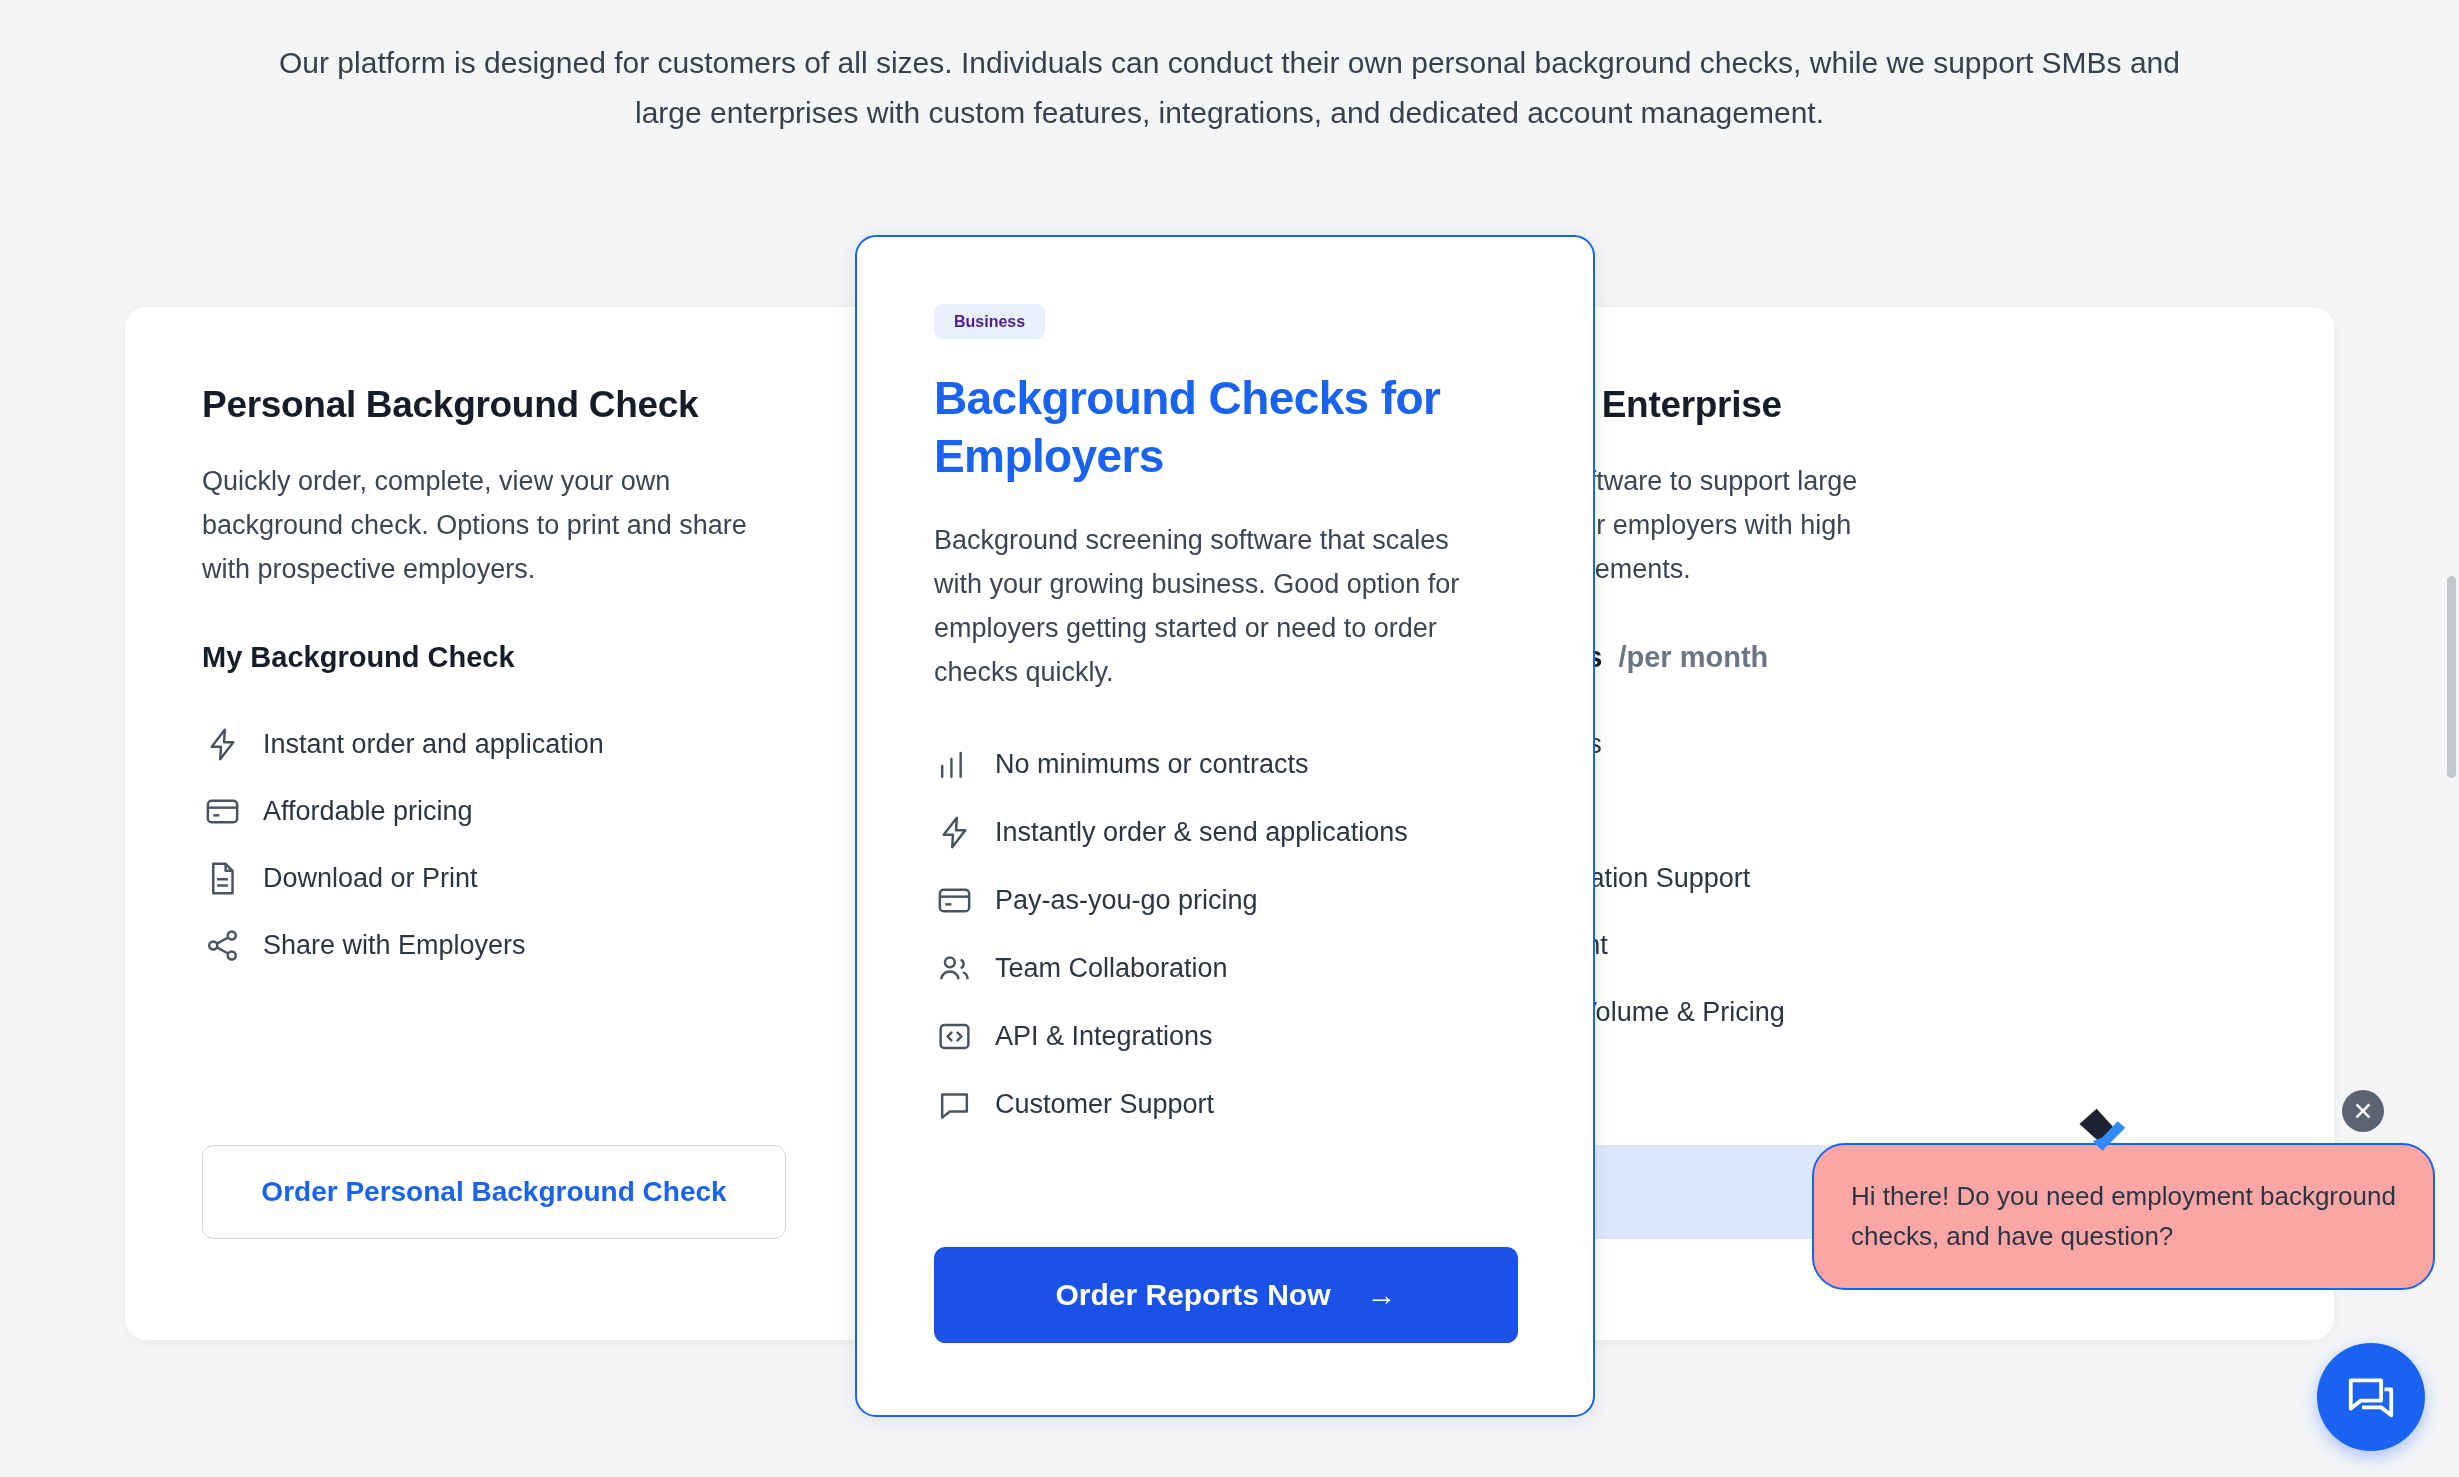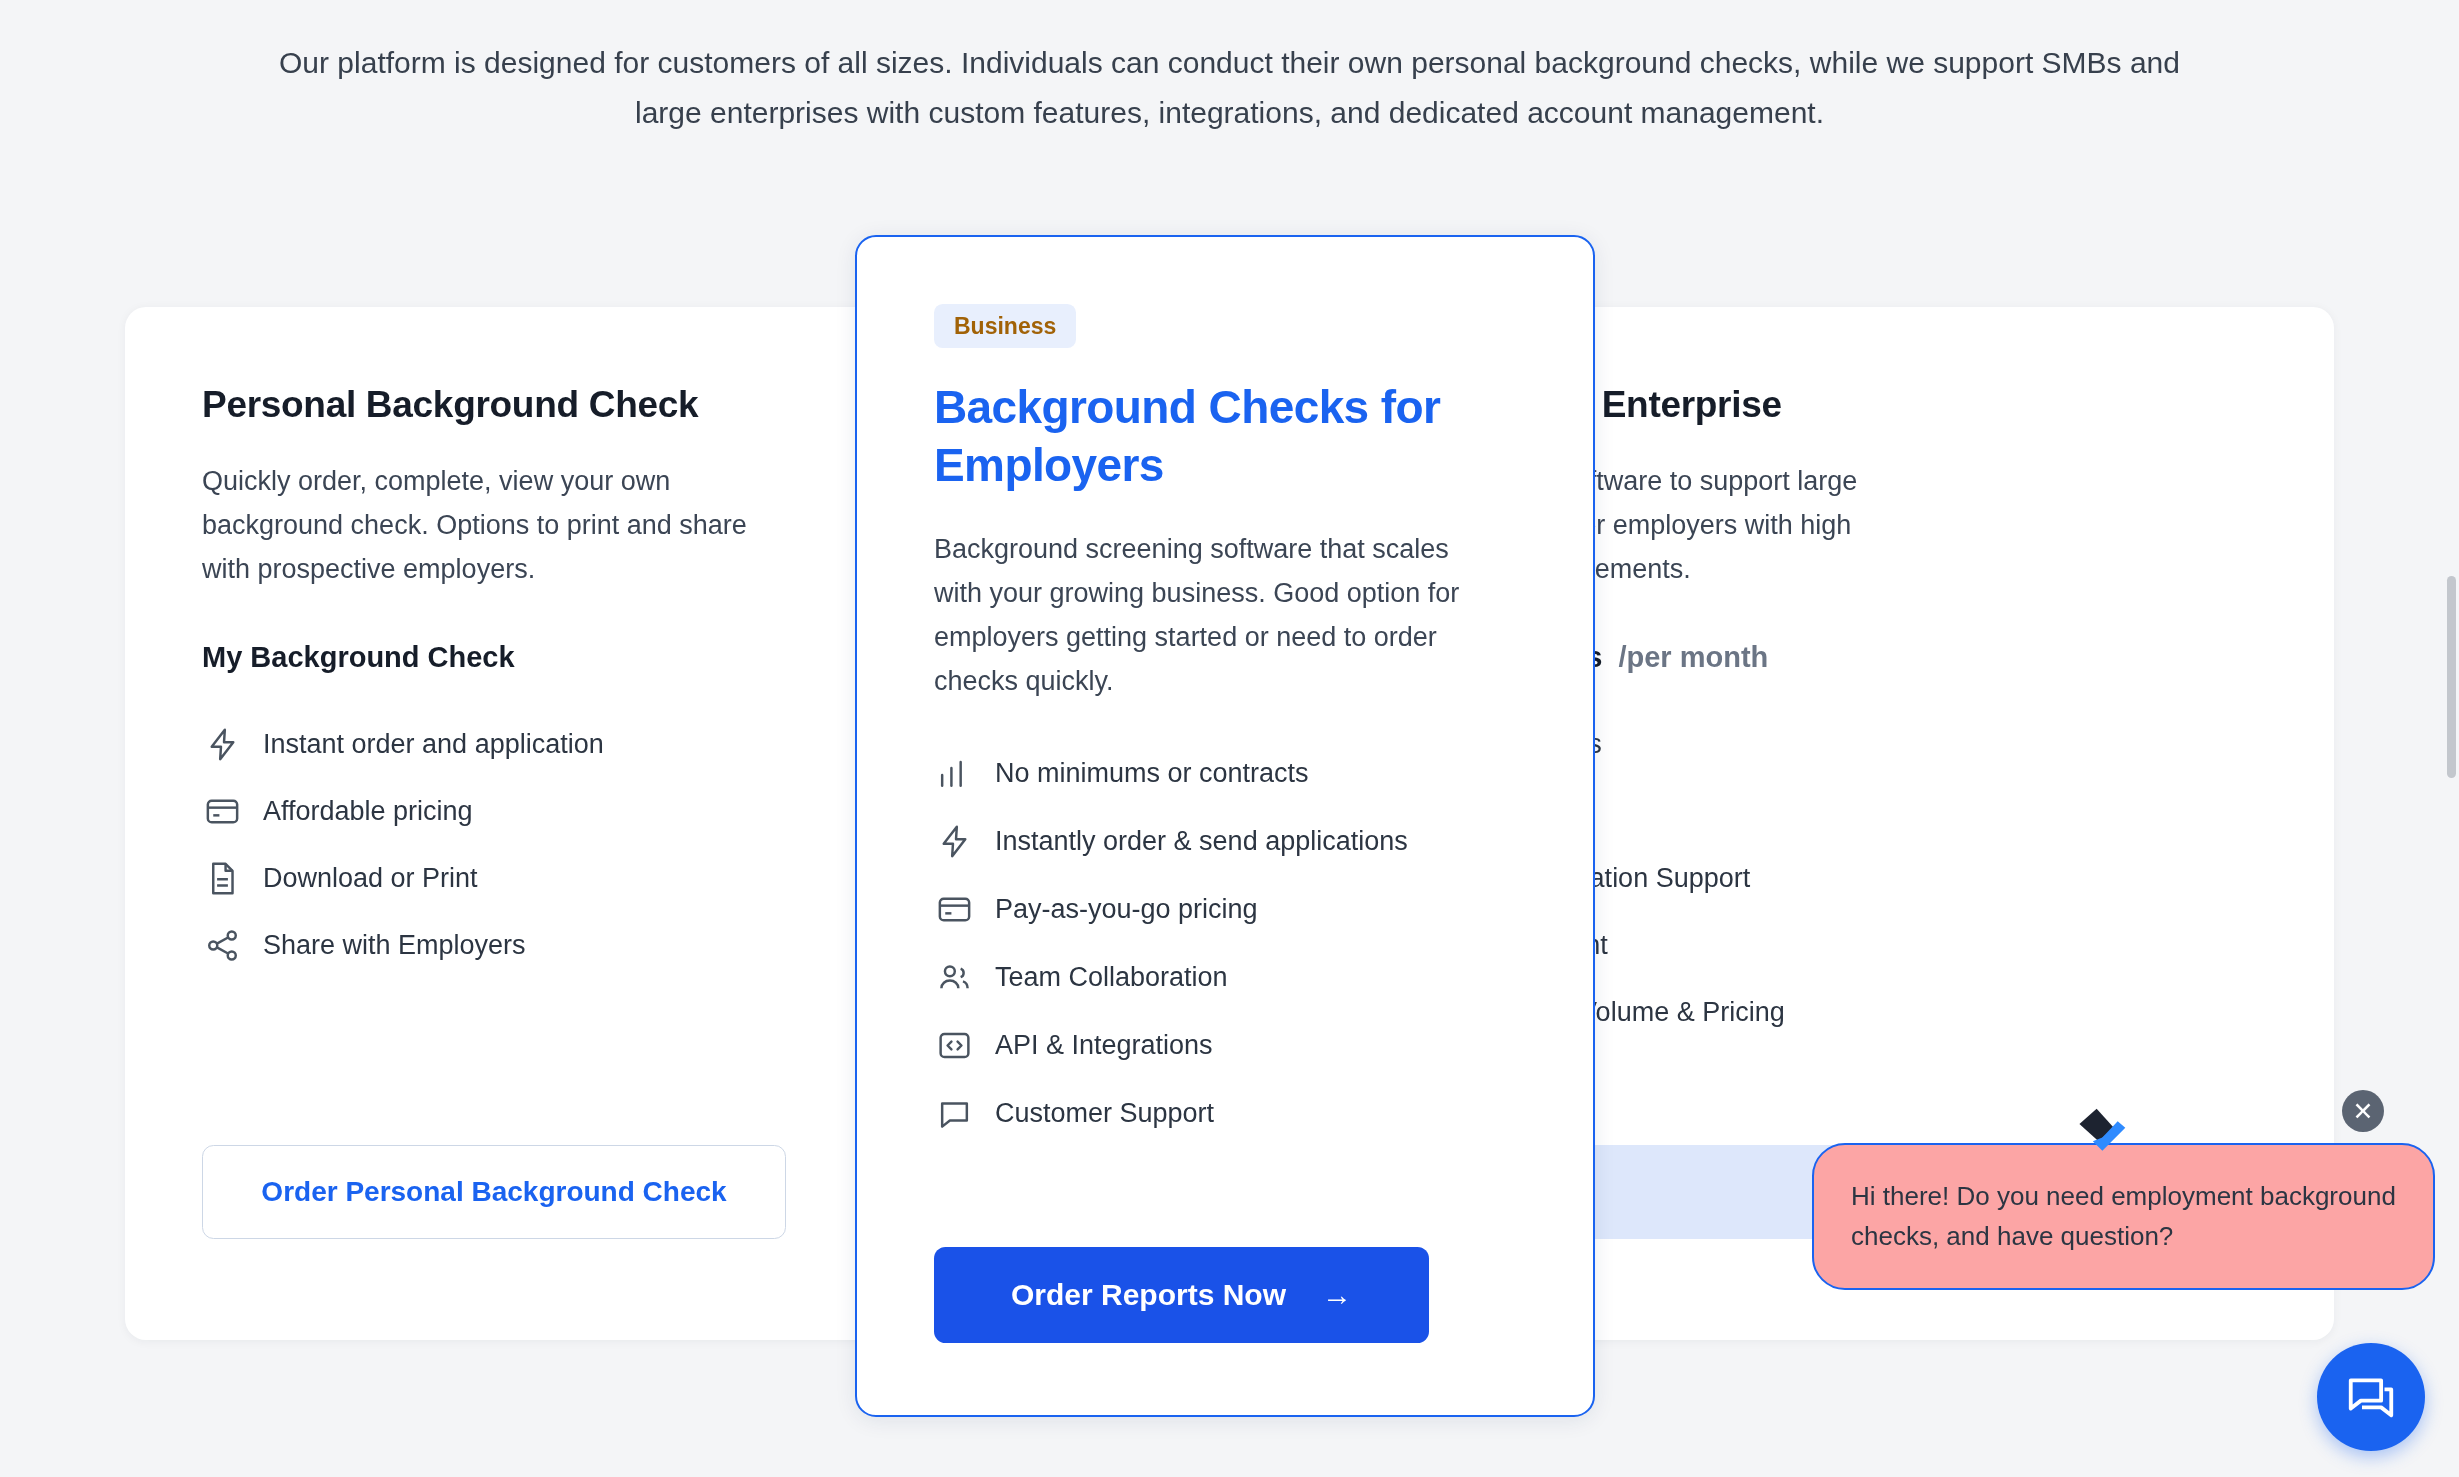--- a/index.html
+++ b/index.html
@@ -64,22 +64,22 @@
     z-index: 5;
   }
 
   .pad-left   { padding: 77px 0 0 77px; }
   .pad-center { padding: 67px 0 0 77px; }
   .pad-right  { padding: 77px 0 0 67px; }
 
   .badge {
     display: inline-block;
     background: #e8effd;
-    color: #a16207;
-    font-size: 23px;
+    color: #4c1d95;
+    font-size: 16px;
     font-weight: 700;
     padding: 8.6px 20px;
     border-radius: 8.6px;
   }
 
   h2.card-title {
     font-size: 37px;
     font-weight: 700;
     color: #161d29;
     letter-spacing: -0.3px;
@@ -153,21 +153,21 @@
     color: #1a63f0;
     font-size: 28px;
     font-weight: 700;
     font-family: "Liberation Sans", sans-serif;
     cursor: pointer;
   }
   .btn-primary {
     position: absolute;
     left: 77px;
     bottom: 72px;
-    width: 495px;
+    width: 584px;
     height: 96px;
     border: 0;
     border-radius: 11.5px;
     background: #1a52e8;
     color: #fff;
     font-size: 30px;
     font-weight: 700;
     font-family: "Liberation Sans", sans-serif;
     cursor: pointer;
     display: flex;

